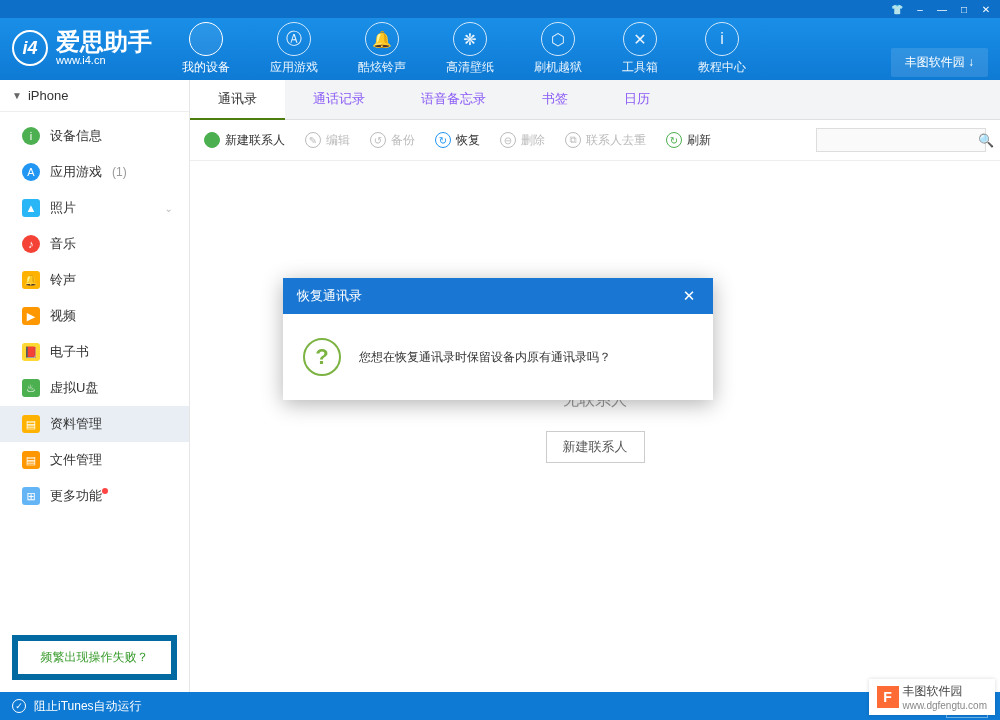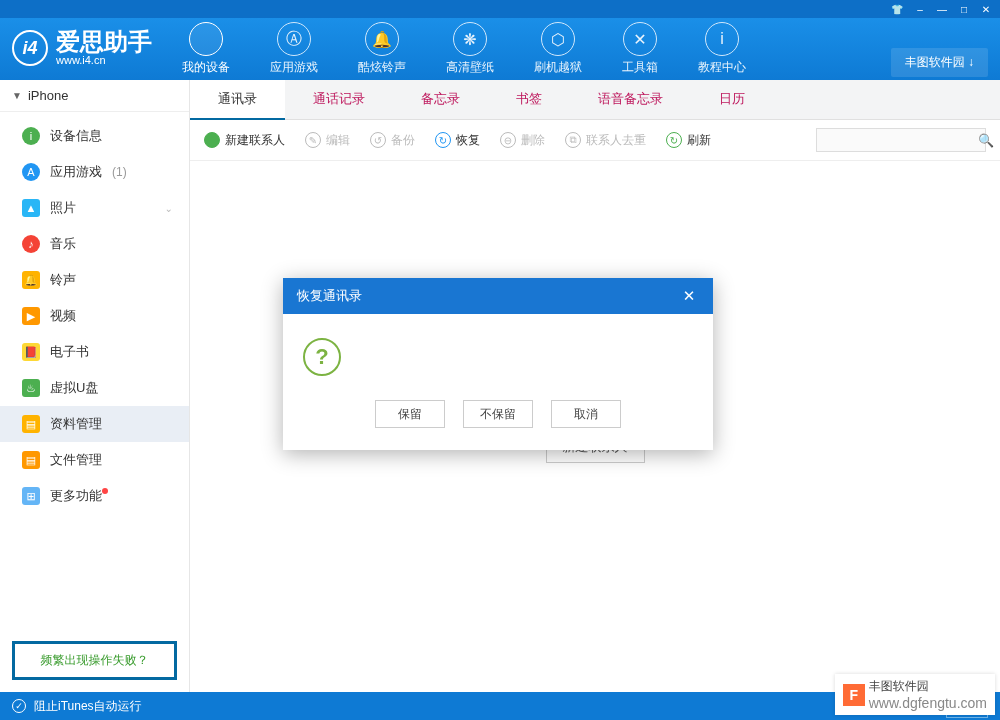--- a/index.html
+++ b/index.html
@@ -43,27 +43,27 @@
 .side-ico.app { background: #2196f3; border-radius: 50%; }
 .side-ico.photo { background: #29b6f6; }
 .side-ico.music { background: #f44336; border-radius: 50%; }
 .side-ico.ring { background: #ffb300; }
 .side-ico.video { background: #ff9800; }
 .side-ico.book { background: #fdd835; }
 .side-ico.usb { background: #4caf50; }
 .side-ico.data { background: #ffb300; }
 .side-ico.file { background: #ff9800; }
 .side-ico.more { background: #64b5f6; }
-.help-link { margin: 8px 12px 12px; border: 3px solid #0369a1; color: #3a9c2e; text-align: center; padding: 8px 4px; font-size: 12px; cursor: pointer; }
+.help-link { margin: 8px 12px 12px; border: 6px solid #0369a1; color: #3a9c2e; text-align: center; padding: 8px 4px; font-size: 12px; cursor: pointer; }
 
 
 .main { flex: 1; display: flex; flex-direction: column; background: #fff; }
 .tabs { display: flex; background: #f3f4f5; border-bottom: 1px solid #e0e0e0; }
-.tab { padding: 10px 28px; font-size: 13px; color: #be185d; cursor: pointer; }
-.tab.active { background: #fff; color: #333; border-bottom: 2px solid #0369a1; margin-bottom: -1px; }
+.tab { padding: 10px 28px; font-size: 13px; color: #8b5cf6; cursor: pointer; }
+.tab.active { background: #fff; color: #333; border-bottom: 2px solid #4d7c0f; margin-bottom: -1px; }
 .toolbar { display: flex; align-items: center; padding: 8px 14px; border-bottom: 1px solid #eee; gap: 20px; }
 .tb-action { display: flex; align-items: center; gap: 5px; font-size: 12px; cursor: pointer; }
 .tb-action.enabled { color: #333; }
 .tb-action.disabled { color: #bbb; }
 .tb-action.green .tb-ico { color: #4caf50; }
 .tb-action.blue .tb-ico { color: #2196f3; }
 .tb-ico { width: 16px; height: 16px; display: inline-flex; align-items: center; justify-content: center; border: 1.5px solid currentColor; border-radius: 50%; font-size: 10px; }
 .tb-ico.plus { background: #4caf50; color: #fff; border-color: #4caf50; }
 .tb-ico.refresh { color: #4caf50; border-color: #4caf50; }
 .search { margin-left: auto; width: 170px; height: 24px; border: 1px solid #ddd; background: #fafafa; display: flex; align-items: center; padding: 0 6px; }
@@ -85,21 +85,21 @@
 .dlg-close { margin-left: auto; width: 20px; text-align: center; cursor: pointer; font-size: 15px; }
 .dlg-body { padding: 24px 20px; display: flex; align-items: center; gap: 18px; }
 .dlg-qmark { width: 38px; height: 38px; border: 2px solid #7cb342; border-radius: 50%; display: flex; align-items: center; justify-content: center; color: #7cb342; font-size: 22px; font-weight: bold; }
 .dlg-msg { font-size: 12px; color: #333; }
 .dlg-footer { display: flex; justify-content: center; gap: 18px; padding: 0 20px 22px; }
 .dlg-btn { width: 70px; height: 28px; border: 1px solid #ccc; background: #fff; font-size: 12px; color: #444; cursor: pointer; }
 
 
 .watermark { position: absolute; right: 5px; bottom: 5px; background: #fff; padding: 4px 8px; display: flex; align-items: center; gap: 4px; font-size: 12px; color: #444; box-shadow: 0 0 4px rgba(0,0,0,0.15); }
 .watermark .wm-logo { width: 22px; height: 22px; background: #ff6b35; display: flex; align-items: center; justify-content: center; color: #fff; font-weight: bold; font-size: 14px; }
-.watermark .wm-url { font-size: 14px; color: #888; display: block; text-align: center; }
+.watermark .wm-url { font-size: 10px; color: #888; display: block; text-align: center; }
 </style>
 </head>
 <body>
 
 <div class="window">
   <div class="titlebar">
     <div class="tb-btn">👕</div>
     <div class="tb-btn">–</div>
     <div class="tb-btn">—</div>
     <div class="tb-btn">□</div>
@@ -202,23 +202,22 @@
             <span class="dot"></span>
           </div>
         </div>
       <div class="help-link">频繁出现操作失败？</div>
     </div>
 
     <div class="main">
       <div class="tabs" id="tabs">
           <div class="tab active">通讯录</div>
           <div class="tab">通话记录</div>
-          <div class="tab">备忘录</div>
+          <div class="tab">语音备忘录</div>
           <div class="tab">书签</div>
-          <div class="tab">语音备忘录</div>
           <div class="tab">日历</div>
         </div>
       <div class="toolbar" id="toolbar">
       <div class="tb-action enabled green">
             <span class="tb-ico plus">+</span>
             <span>新建联系人</span>
           </div>
           <div class="tb-action disabled ">
             <span class="tb-ico ">✎</span>
             <span>编辑</span>
@@ -263,25 +262,21 @@
   </div>
 </div>
 
 <div class="dialog">
   <div class="dlg-header">
     <span>恢复通讯录</span>
     <span class="dlg-close">✕</span>
   </div>
   <div class="dlg-body">
     <div class="dlg-qmark">?</div>
-  </div>
-  <div class="dlg-footer">
-    <button class="dlg-btn">保留</button>
-    <button class="dlg-btn">不保留</button>
-    <button class="dlg-btn">取消</button>
+    <div class="dlg-msg">您想在恢复通讯录时保留设备内原有通讯录吗？</div>
   </div>
 </div>
 
 <div class="watermark">
   <div class="wm-logo">F</div>
   <div>
     <span>丰图软件园</span>
     <span class="wm-url">www.dgfengtu.com</span>
   </div>
 </div>

